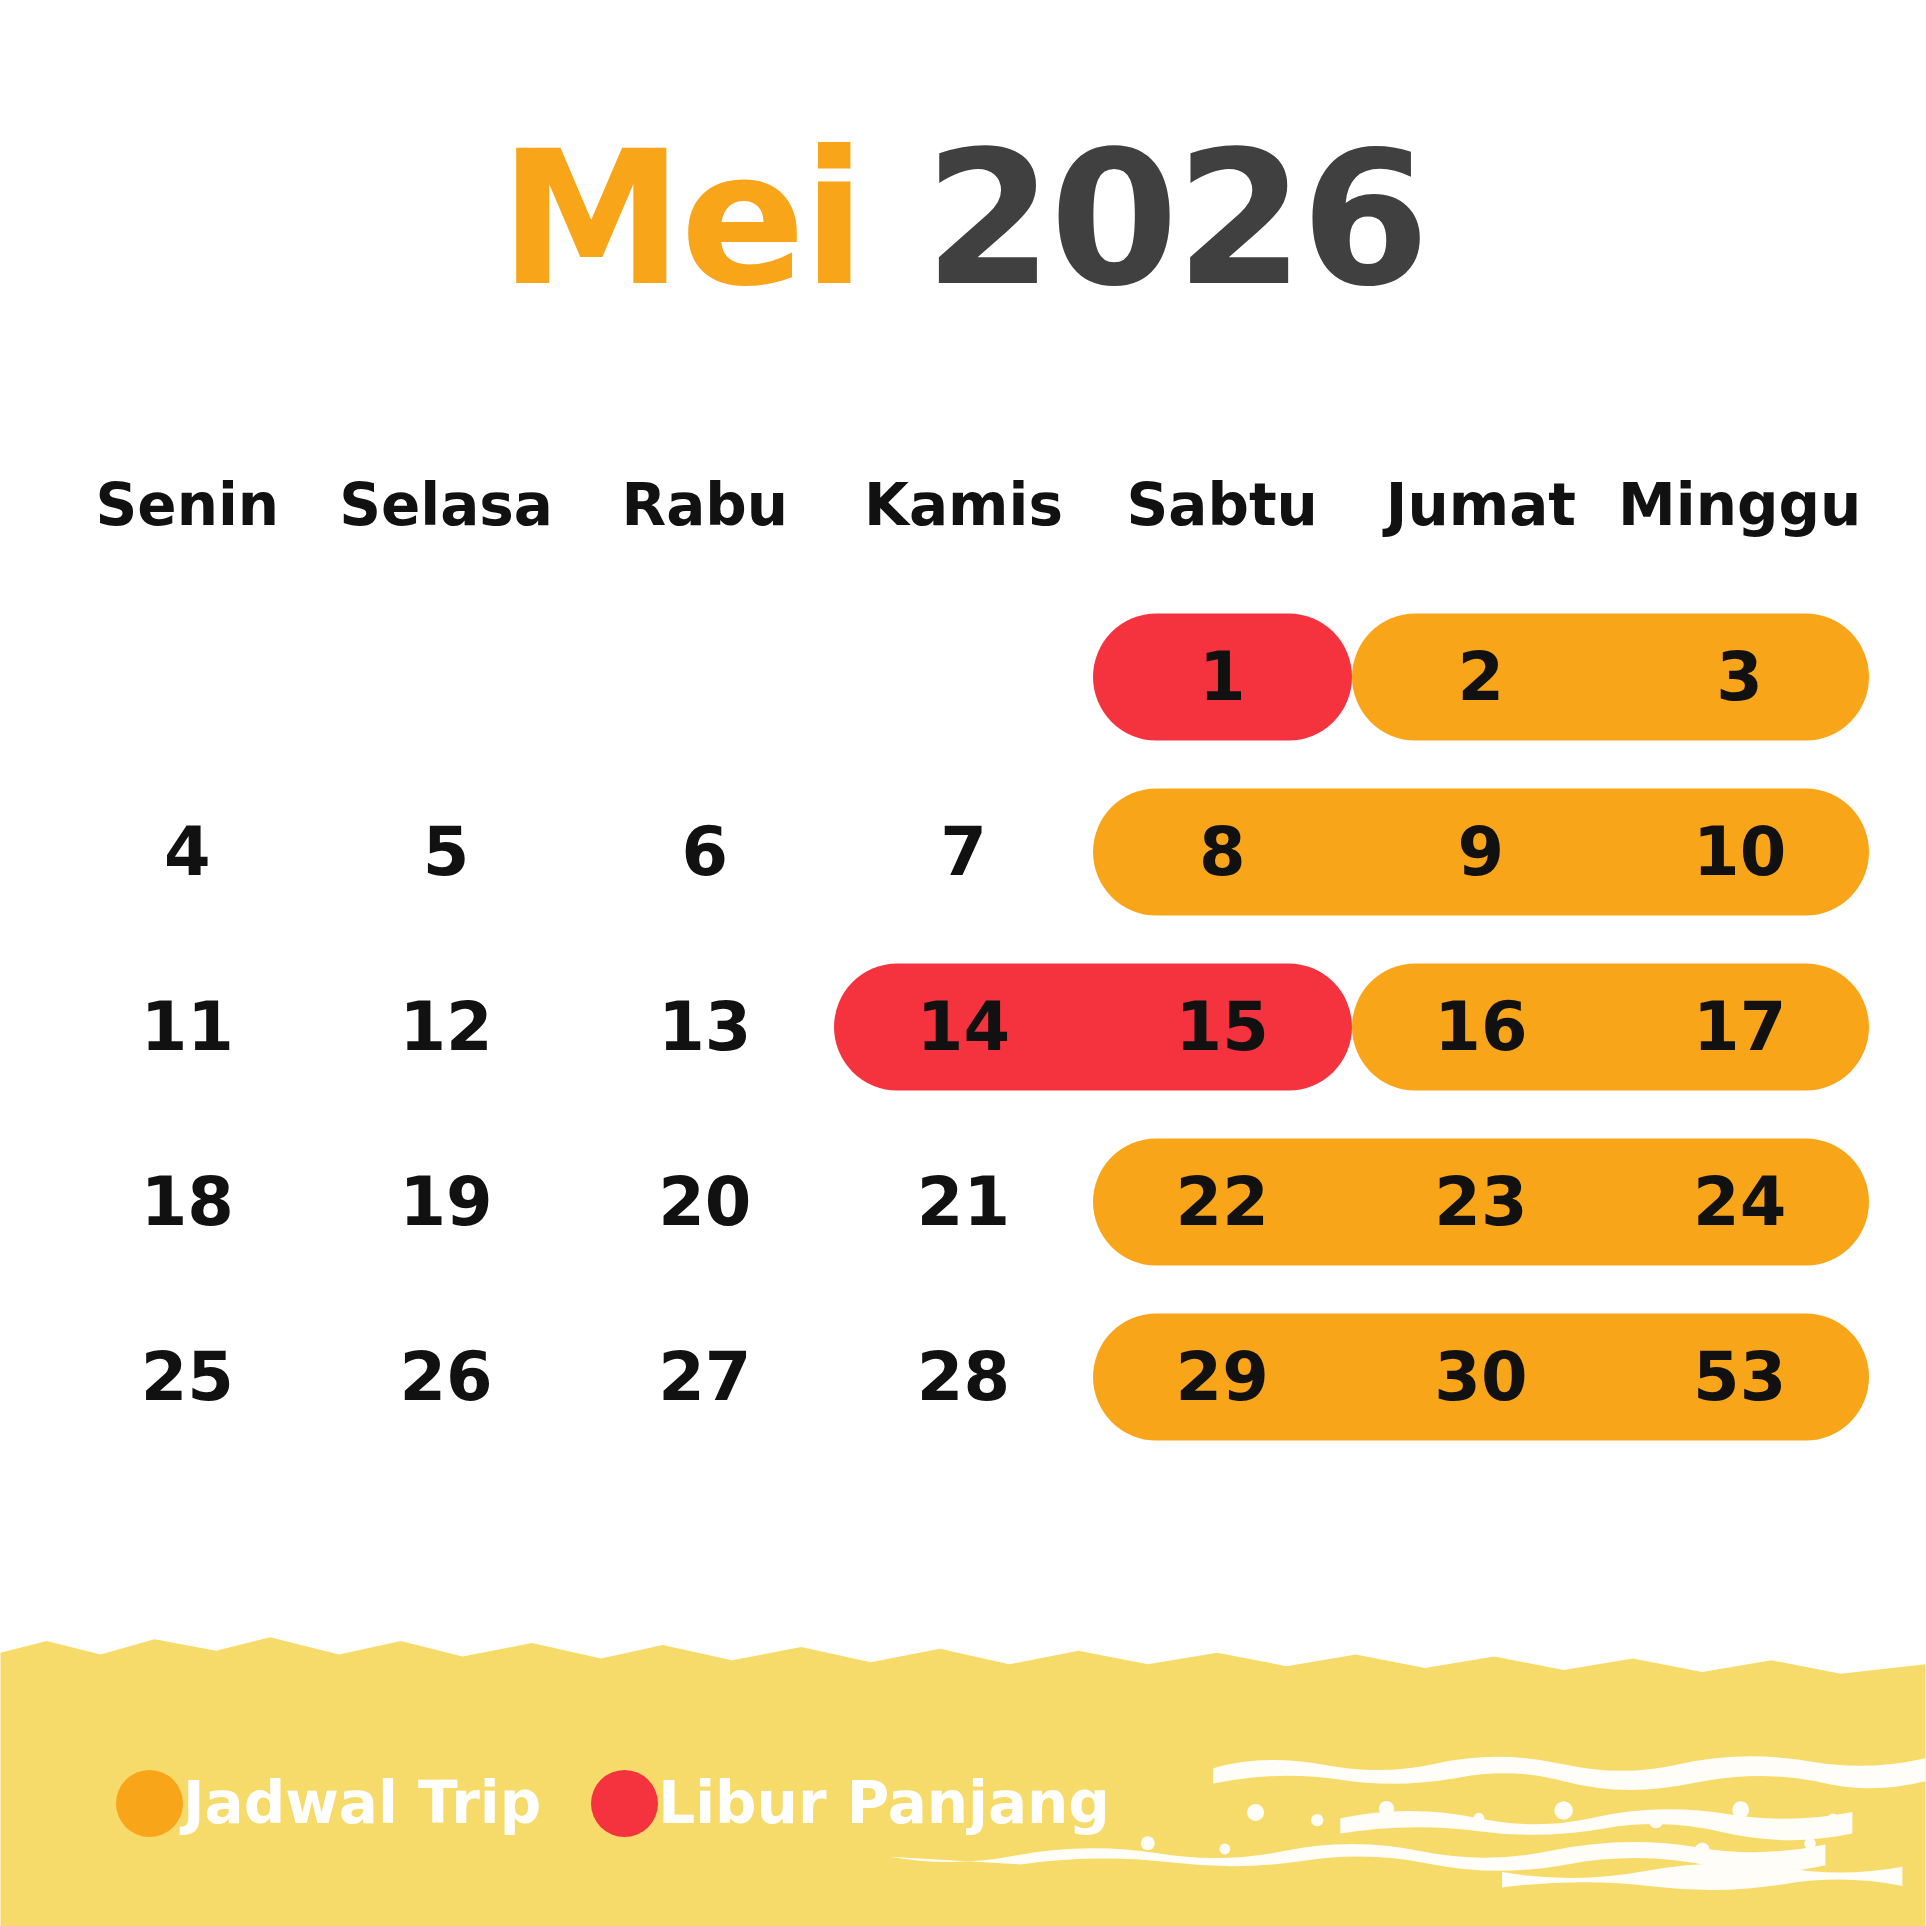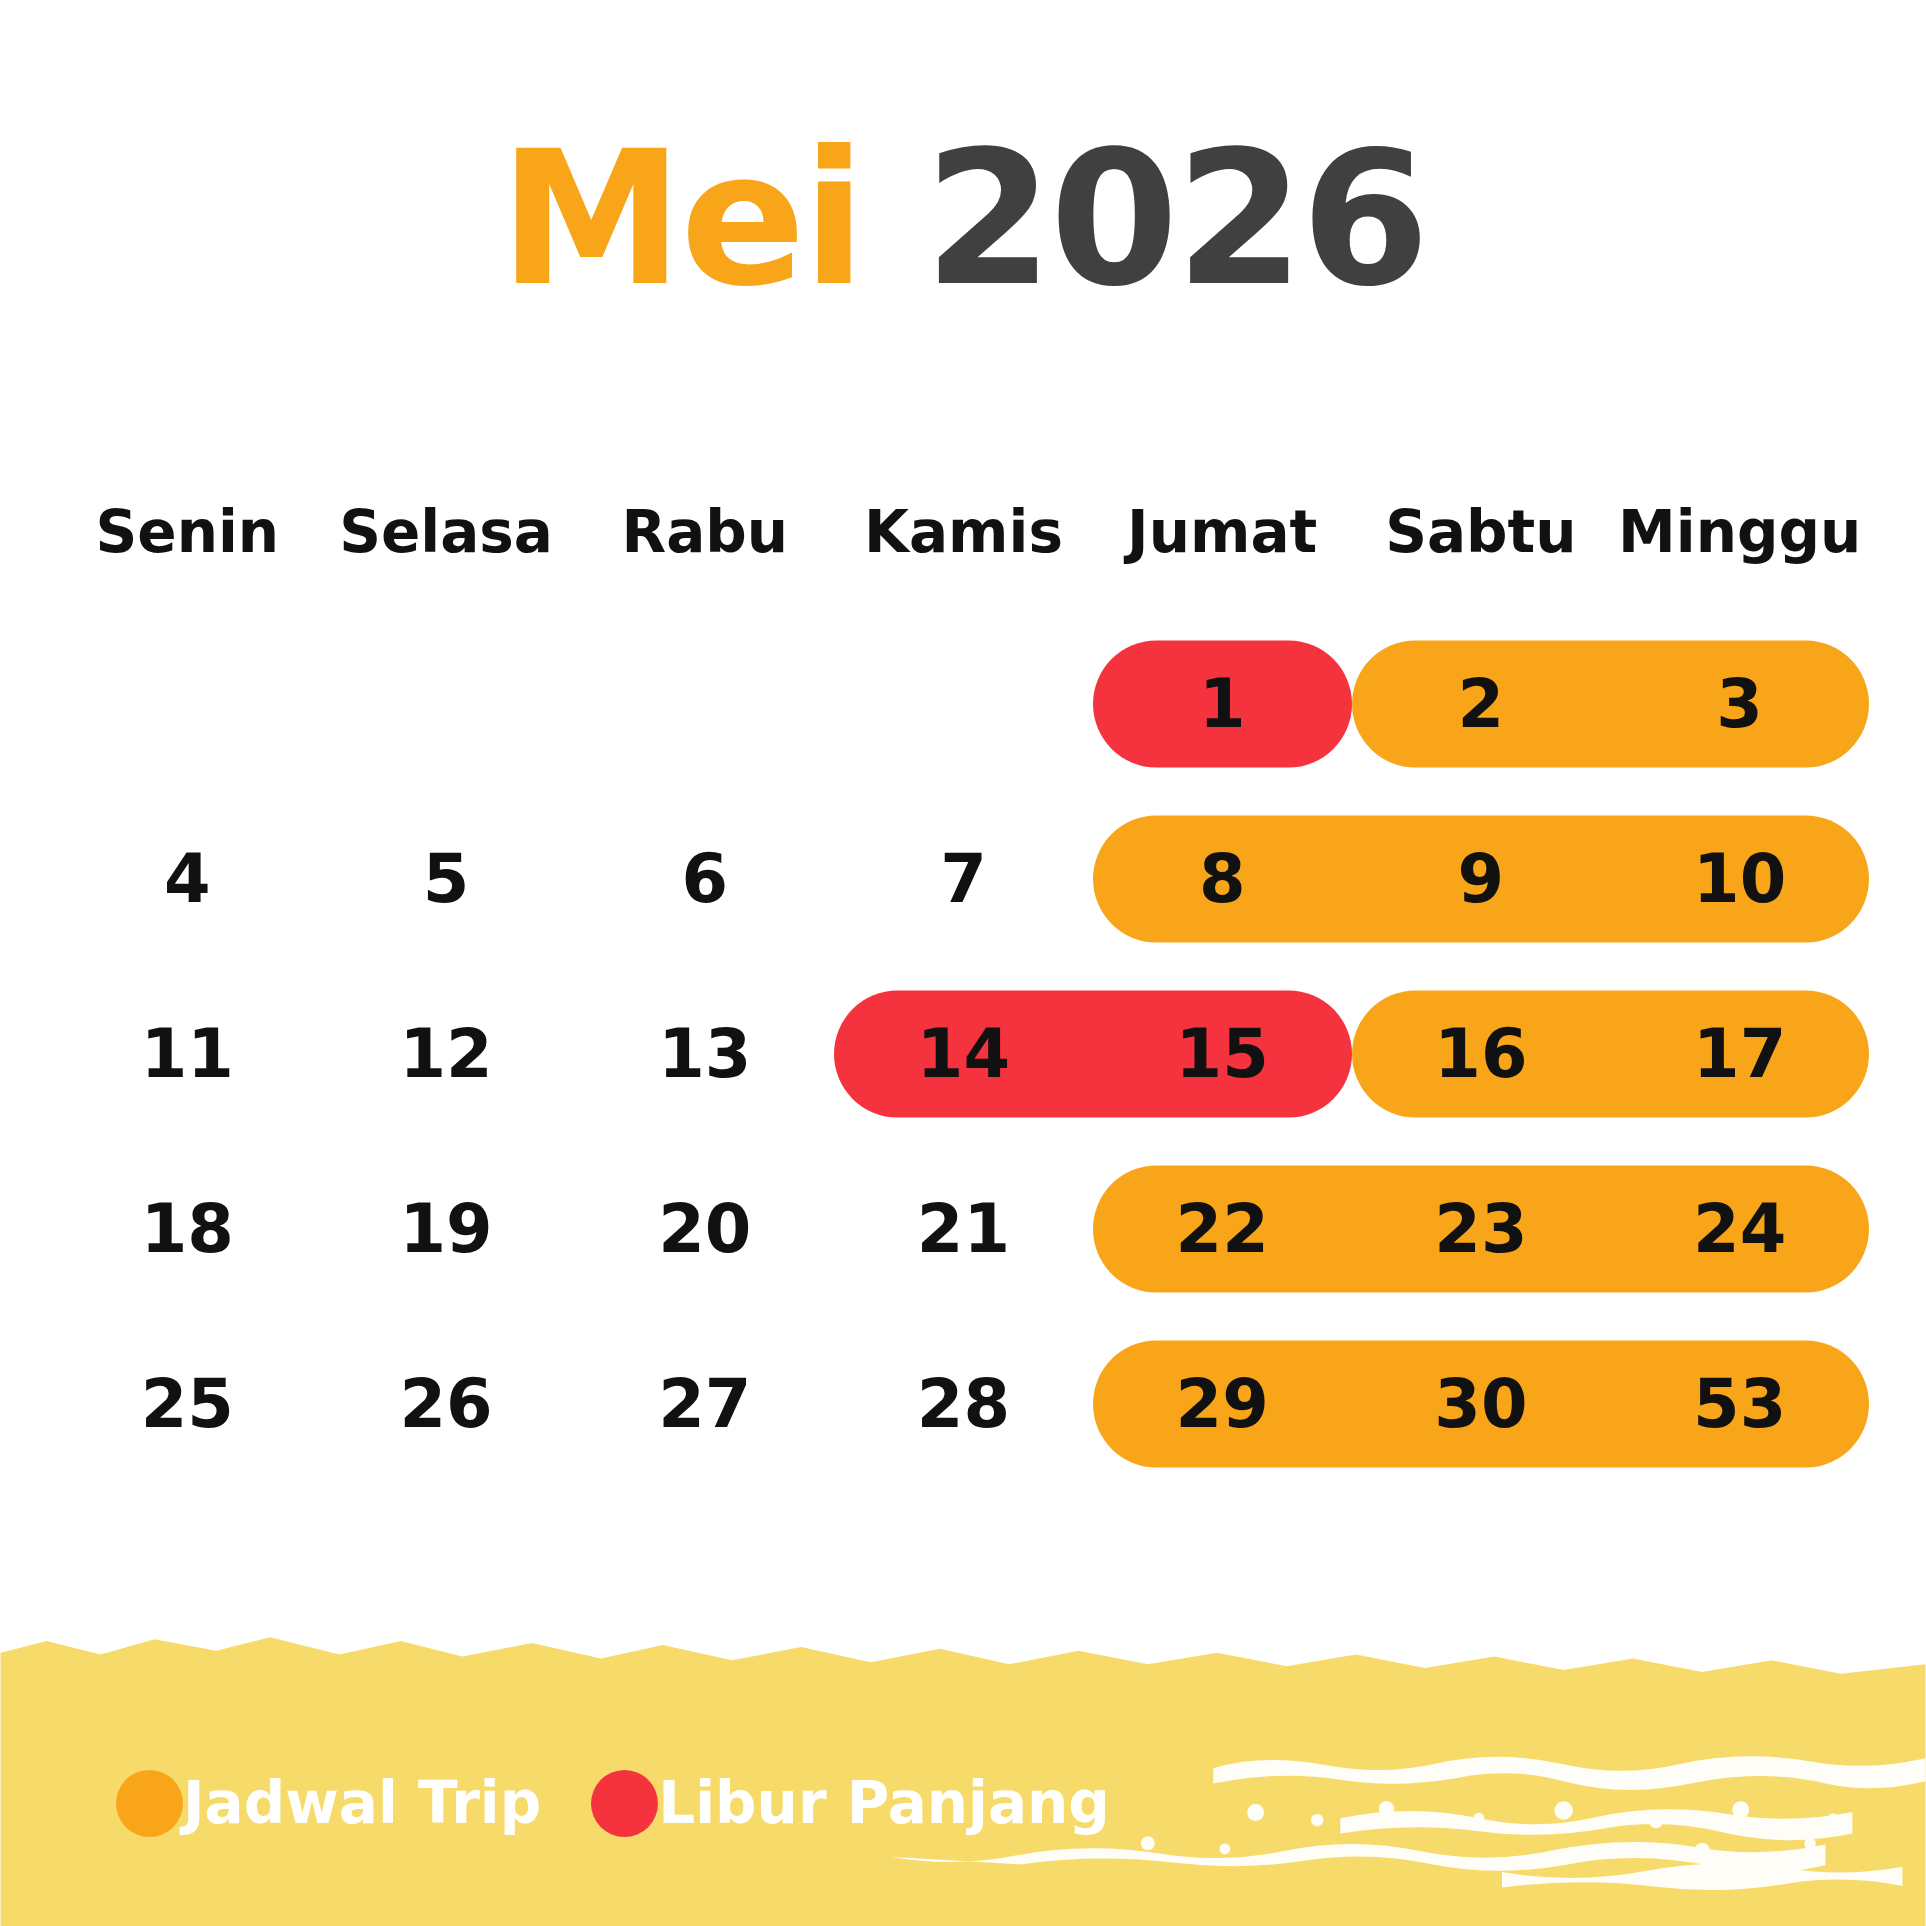--- a/index.html
+++ b/index.html
@@ -28,21 +28,21 @@
     line-height: 1;
     letter-spacing: -3.1px;
     white-space: nowrap;
   }
   .title .month { color: #F9A51A; }
   .title .year  { color: #404040; }
 
   
   .calendar {
     position: absolute;
-    top: 493px;
+    top: 466px;
     left: 58px;
     width: 1811px;
   }
   .weekdays {
     display: grid;
     grid-template-columns: repeat(7, 1fr);
     font-family: "DejaVu Sans", sans-serif;
     font-weight: bold;
     font-size: 58px;
     color: #111111;
@@ -137,22 +137,22 @@
   <span class="month">Mei</span><span>&nbsp;</span><span class="year">2026</span>
 </div>
 
 <div class="calendar">
 
   <div class="weekdays">
     <div class="weekday">Senin</div>
     <div class="weekday">Selasa</div>
     <div class="weekday">Rabu</div>
     <div class="weekday">Kamis</div>
+    <div class="weekday">Sabtu</div>
     <div class="weekday">Jumat</div>
-    <div class="weekday">Sabtu</div>
     <div class="weekday">Minggu</div>
   </div>
 
   <div class="weeks">
 
     <div class="week">
       <div class="pill-layer">
         <div class="pill red" style="left: 57.1429%; width: 14.2857%;"></div>
         <div class="pill orange" style="left: 71.4286%; width: 28.5714%;"></div>
       </div>

